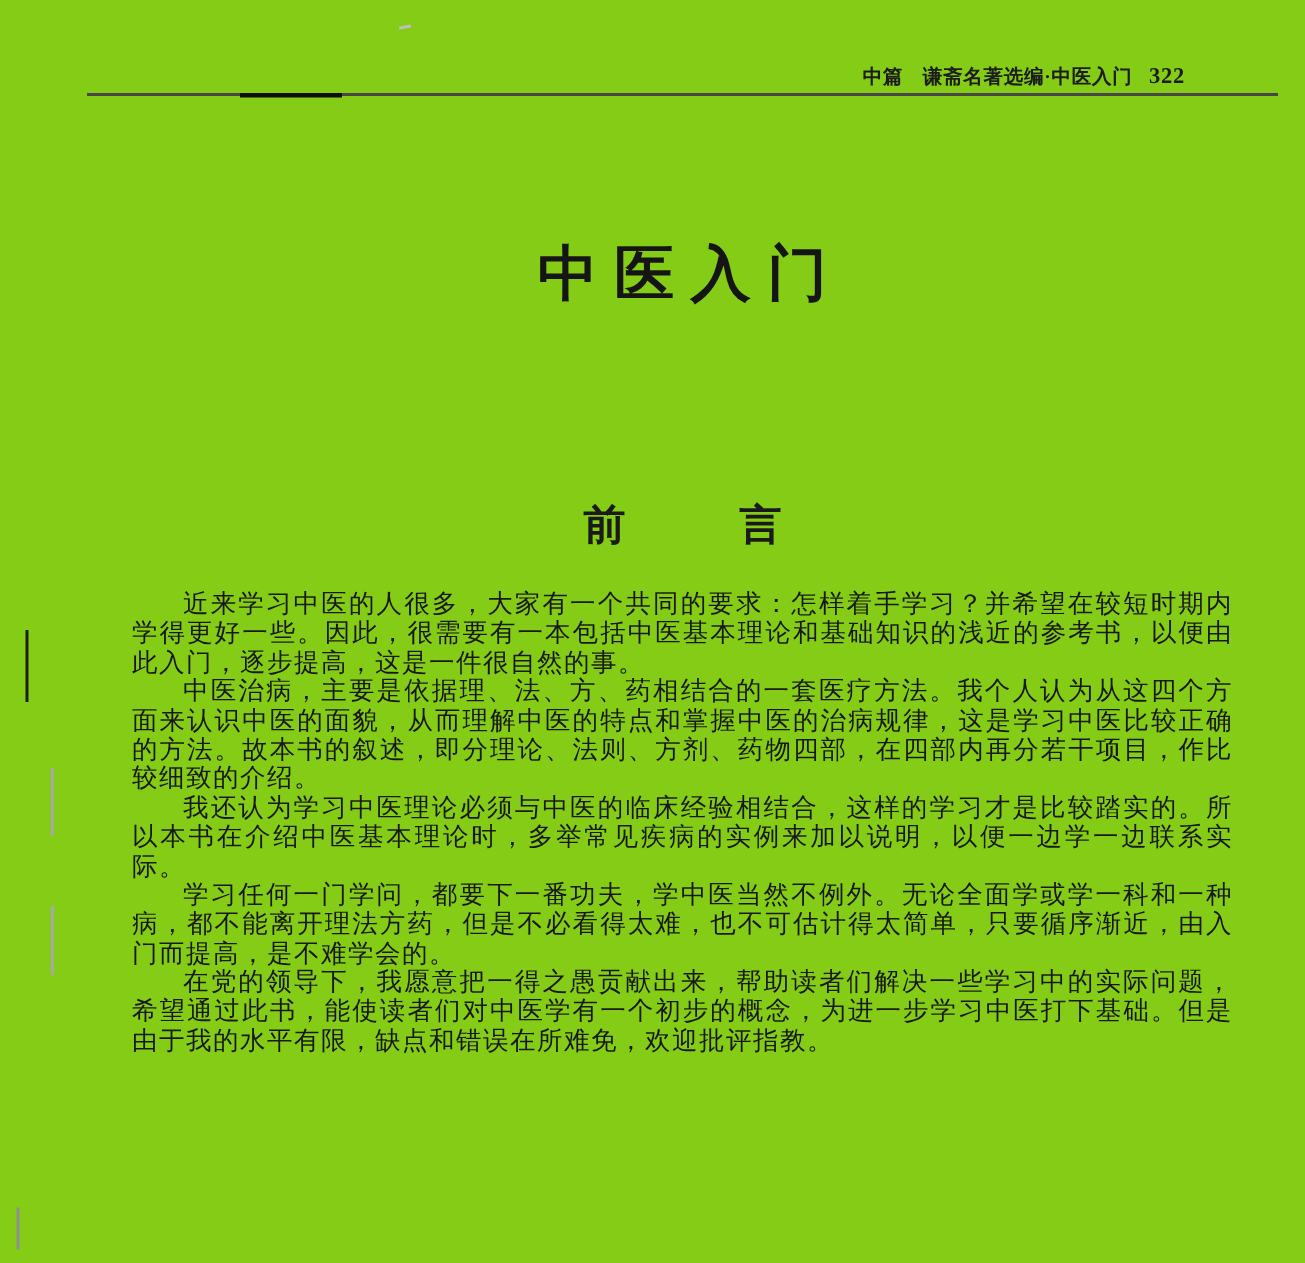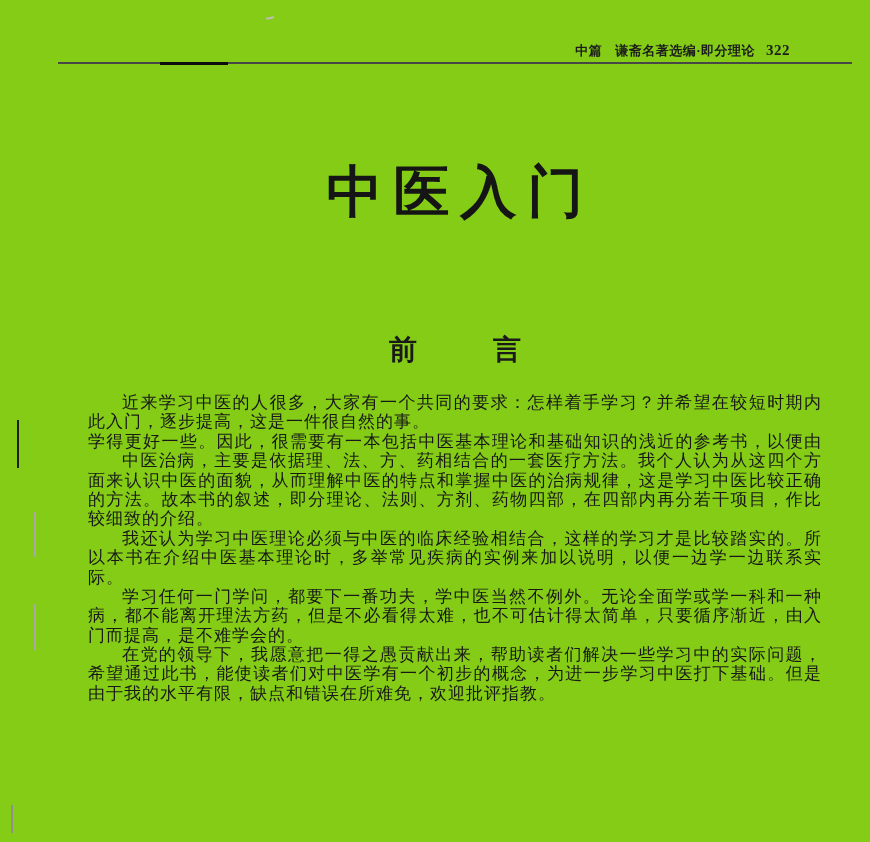--- a/index.html
+++ b/index.html
@@ -54,21 +54,21 @@
   }
 
   
   .book-title {
     position: absolute;
     top: 155px;
     left: 88px;
     width: 734px;
     margin: 0;
     text-align: center;
-    font-size: 56px;
+    font-size: 40px;
     font-weight: 700;
     color: #151515;
   }
   .book-title span {
     letter-spacing: 11px;
     margin-right: -11px;
   }
 
   
   .preface-heading {
@@ -141,36 +141,36 @@
   .art-5 { left: 266px; top: 17px;  width: 8px; height: 2px; background: #bdbdbd; transform: rotate(-10deg); }
 </style>
 </head>
 <body>
 
 <div class="page">
 
   <div class="running-head">
     <span>中篇</span>
     <span class="sep"></span>
-    <span>谦斋名著选编·即分理论</span>
+    <span>谦斋名著选编·中医入门</span>
     <span class="sep2"></span>
     <span class="pageno">322</span>
   </div>
 
   <div class="head-rule"></div>
   <div class="head-rule-dark"></div>
 
   <h1 class="book-title"><span>中医入门</span></h1>
 
   <h2 class="preface-heading"><span>前言</span></h2>
 
   <div class="body-text">
       <div class="line indent fill">近来学习中医的人很多，大家有一个共同的要求：怎样着手学习？并希望在较短时期内</div>
+      <div class="line fill">学得更好一些。因此，很需要有一本包括中医基本理论和基础知识的浅近的参考书，以便由</div>
       <div class="line">此入门，逐步提高，这是一件很自然的事。</div>
-      <div class="line fill">学得更好一些。因此，很需要有一本包括中医基本理论和基础知识的浅近的参考书，以便由</div>
       <div class="line indent fill">中医治病，主要是依据理、法、方、药相结合的一套医疗方法。我个人认为从这四个方</div>
       <div class="line fill">面来认识中医的面貌，从而理解中医的特点和掌握中医的治病规律，这是学习中医比较正确</div>
       <div class="line fill">的方法。故本书的叙述，即分理论、法则、方剂、药物四部，在四部内再分若干项目，作比</div>
       <div class="line">较细致的介绍。</div>
       <div class="line indent fill">我还认为学习中医理论必须与中医的临床经验相结合，这样的学习才是比较踏实的。所</div>
       <div class="line fill">以本书在介绍中医基本理论时，多举常见疾病的实例来加以说明，以便一边学一边联系实</div>
       <div class="line">际。</div>
       <div class="line indent fill">学习任何一门学问，都要下一番功夫，学中医当然不例外。无论全面学或学一科和一种</div>
       <div class="line fill">病，都不能离开理法方药，但是不必看得太难，也不可估计得太简单，只要循序渐近，由入</div>
       <div class="line">门而提高，是不难学会的。</div>

